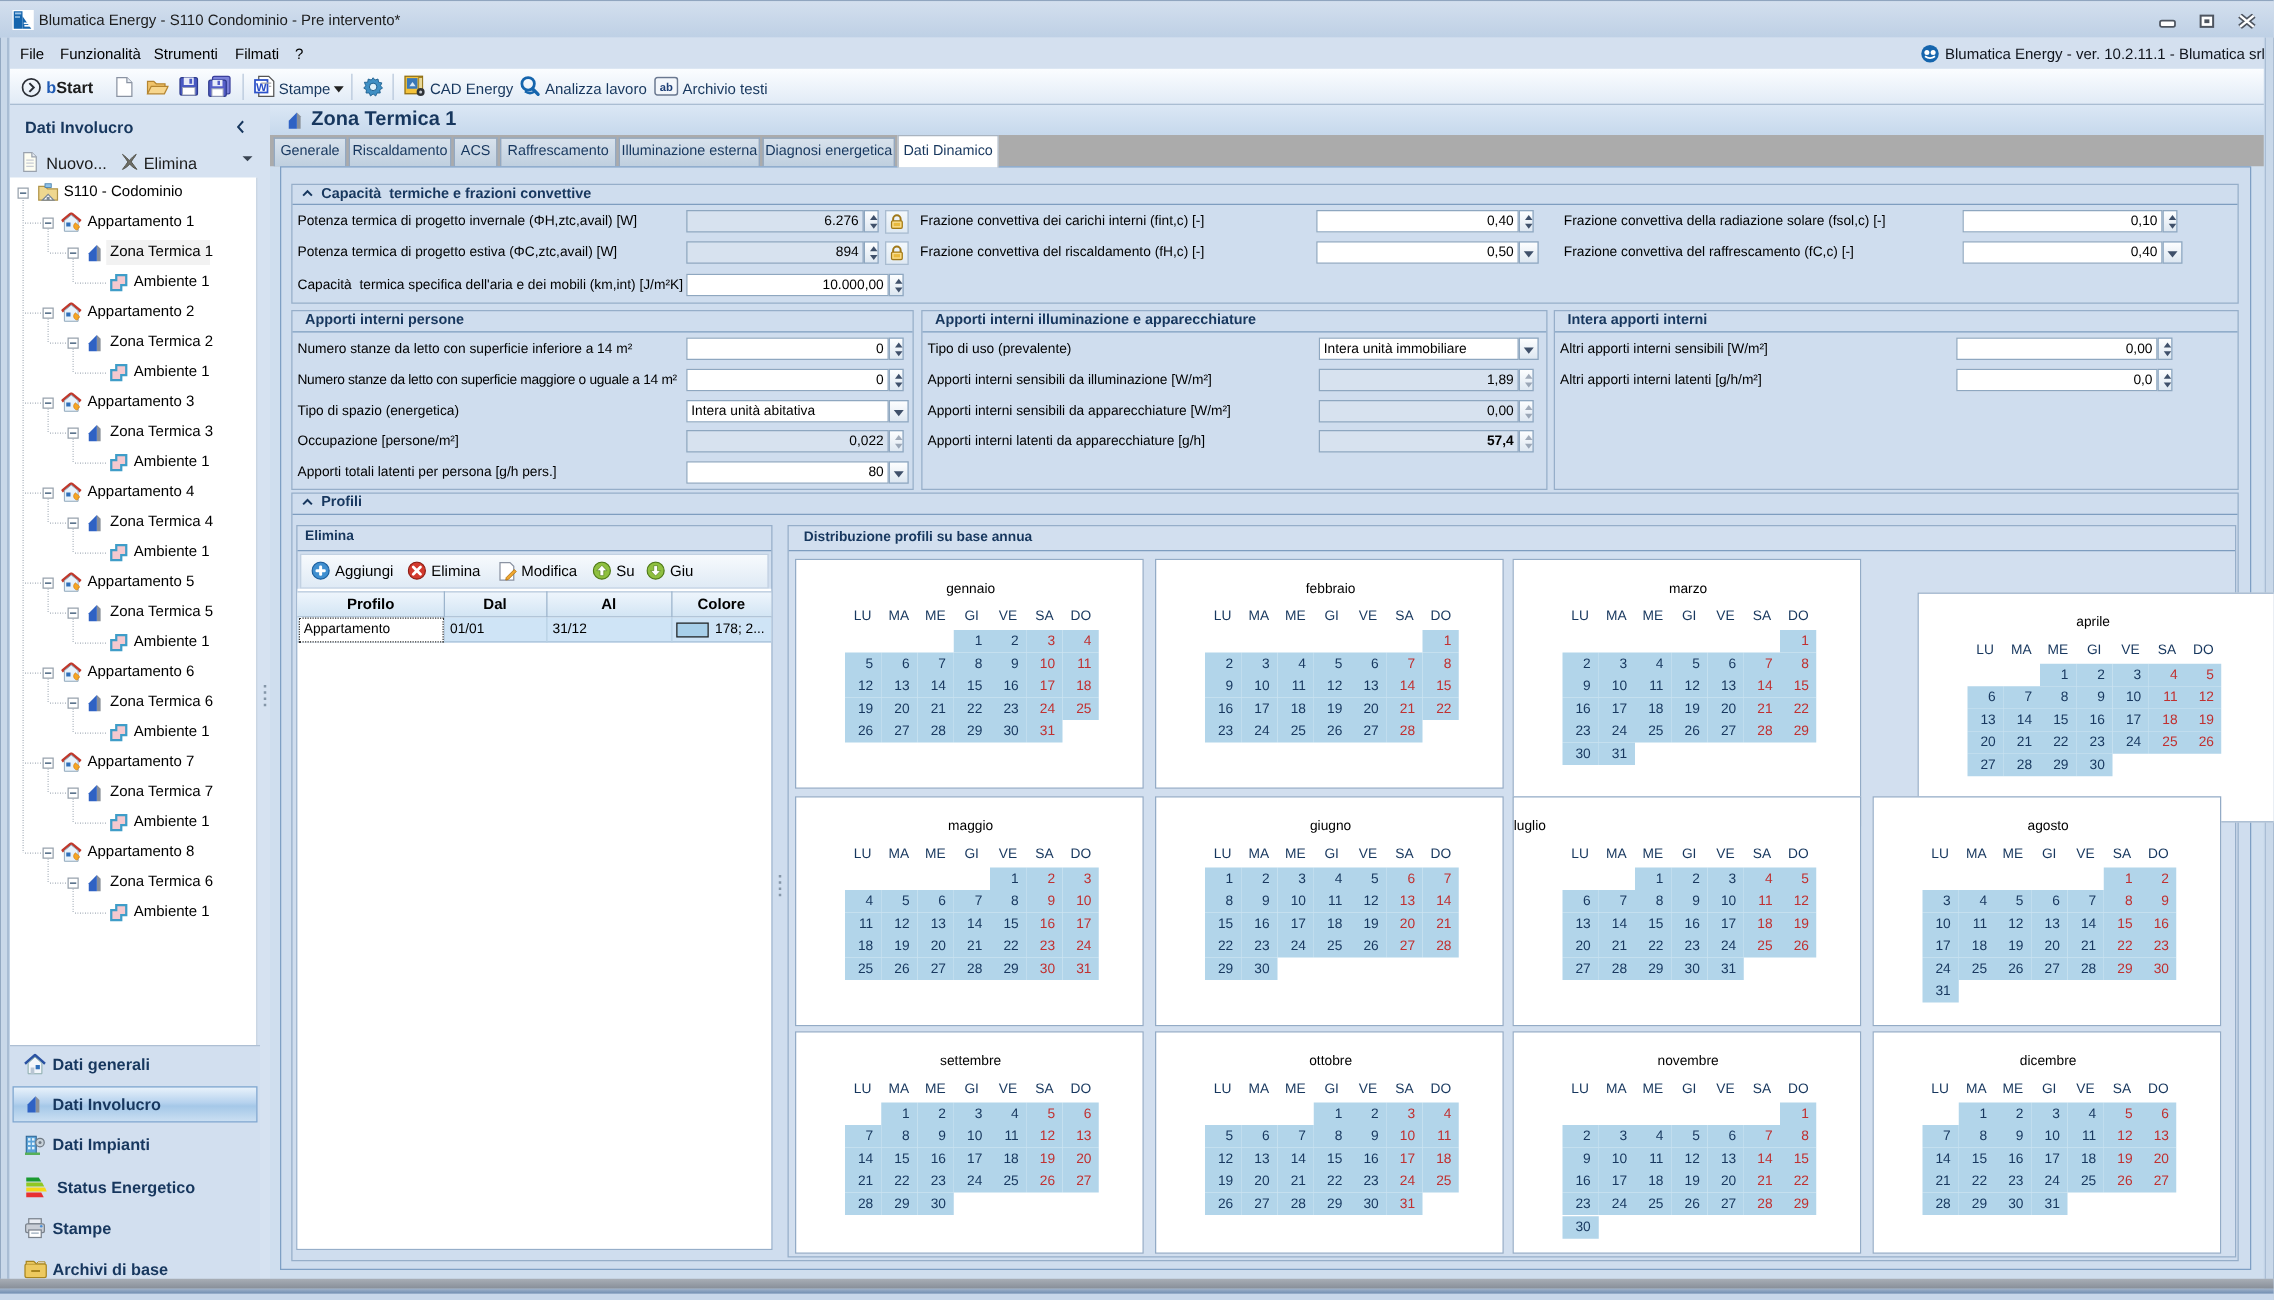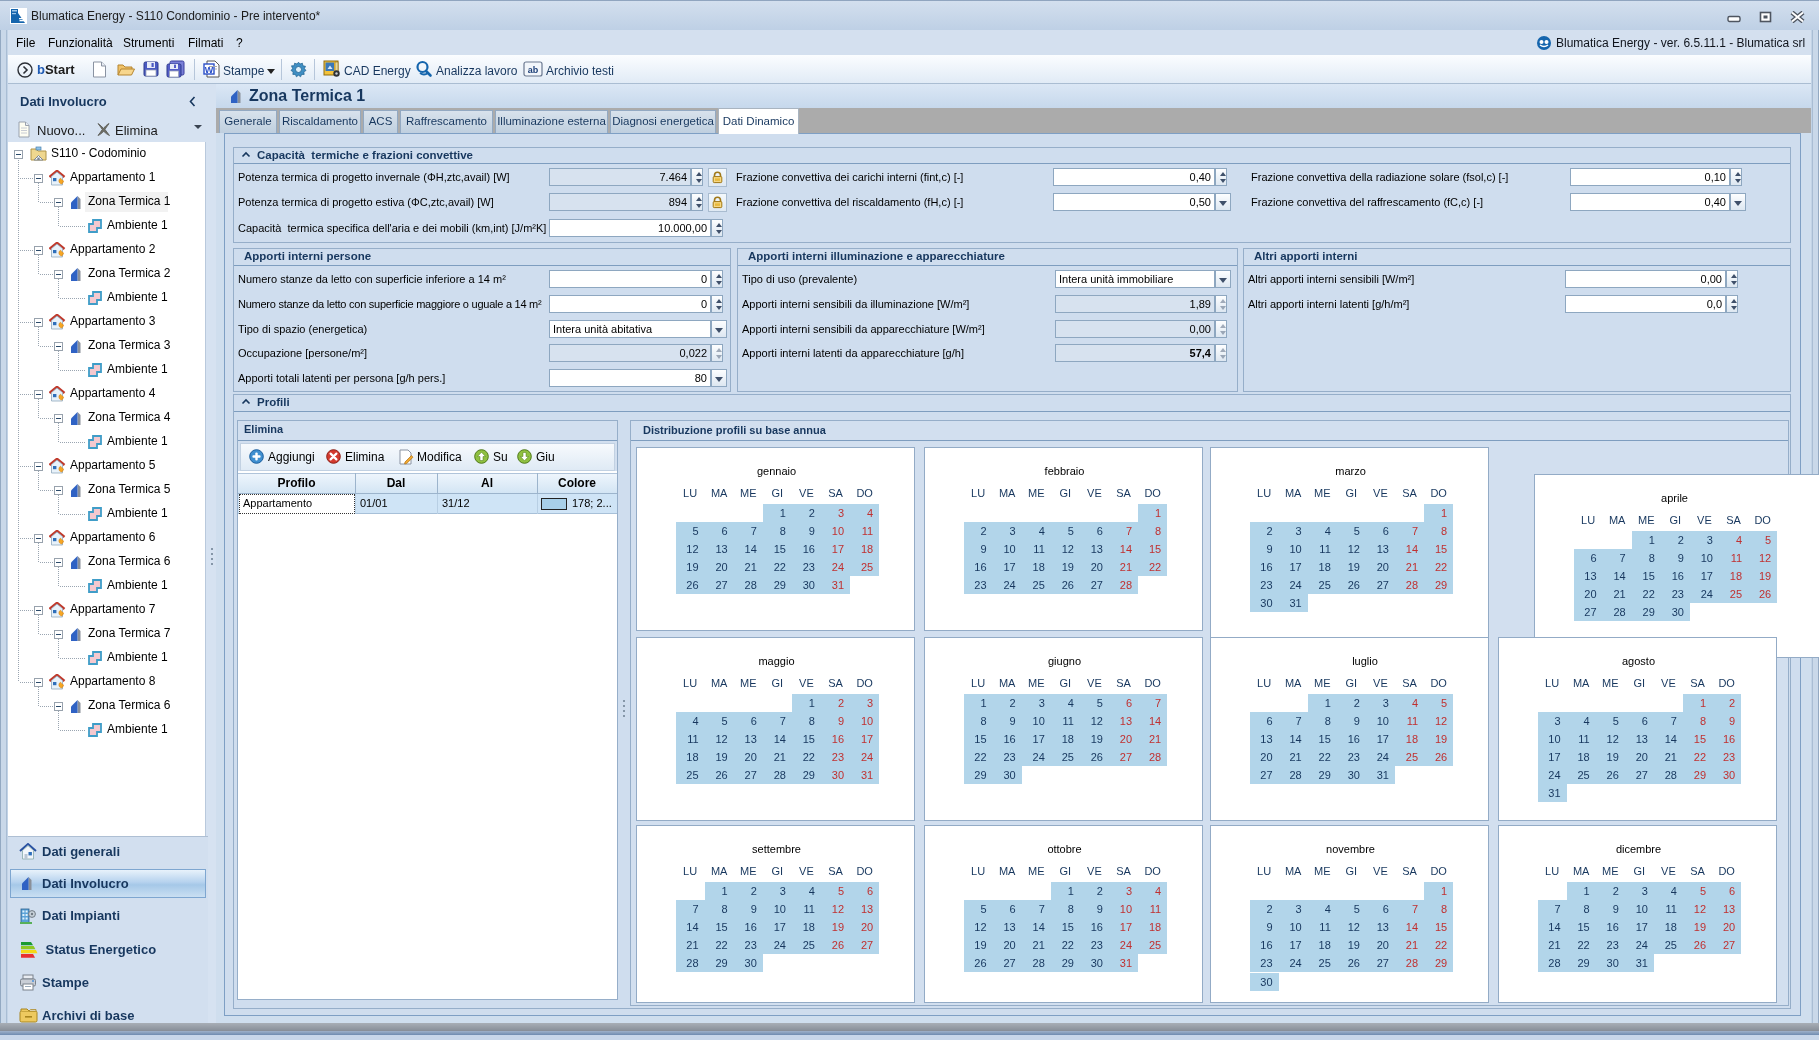--- a/index.html
+++ b/index.html
@@ -58,21 +58,21 @@
 <div style="left:188px;top:36px;font-size:12px;color:#000;">Filmati</div>
 <div style="left:236px;top:36px;font-size:12px;color:#000;">?</div>
 <div style="left:1536px;top:35px;width:16px;height:16px;">
     <svg width="16" height="16" viewBox="0 0 16 16">
       <circle cx="8" cy="8" r="7" fill="#1565ad"></circle>
       <circle cx="5.5" cy="7" r="2" fill="#fff"></circle>
       <circle cx="10.5" cy="7" r="2" fill="#fff"></circle>
       <path d="M4 10 Q8 13 12 10" stroke="#fff" stroke-width="1.5" fill="none"></path>
     </svg>
   </div>
-<div style="left:1556px;top:36px;width:249px;text-align:right;font-size:12px;color:#10141c;white-space:nowrap;">Blumatica Energy - ver. 6.5.11.1 - Blumatica srl</div>
+<div style="left:1556px;top:36px;width:249px;text-align:right;font-size:12px;color:#10141c;white-space:nowrap;">Blumatica Energy - ver. 10.2.11.1 - Blumatica srl</div>
 <div class="" style="left:8px;top:55px;width:1803px;height:29px;background:linear-gradient(#fbfdff,#e1ebf6);border-bottom:1px solid #aabdd2;"></div>
 <div style="left:17px;top:62px;width:16px;height:16px;">
     <svg width="16" height="16" viewBox="0 0 16 16">
       <circle cx="8" cy="8" r="7" fill="none" stroke="#2b2f36" stroke-width="1.4"></circle>
       <path d="M6.5 4.5 L10 8 L6.5 11.5" fill="none" stroke="#2b2f36" stroke-width="1.6"></path>
     </svg>
   </div>
 <div style="left:37px;top:62px;font-size:13px;font-weight:bold;white-space:nowrap;"><span style="color:#1f5bb5;">b</span><span style="color:#1c1c1c;">Start</span></div>
 <div style="left:92px;top:61px;width:15px;height:17px;">
     <svg width="15" height="17" viewBox="0 0 15 17">
@@ -527,21 +527,21 @@
 <div class="tabi" style="left:718px;top:108px;width:81px;background:#fff;border-color:#a9b4c0;height:26px;line-height:24px;">Dati Dinamico</div>
 <div class="" style="left:233px;top:147px;width:1558px;height:96px;border:1px solid #96aec9;"></div>
 <div style="left:241px;top:151px;width:10px;height:7px;">
     <svg width="10" height="7" viewBox="0 0 10 7">
       <path d="M1.5 5.5 L5 2 L8.5 5.5" fill="none" stroke="#17375e" stroke-width="1.6"></path>
     </svg>
   </div>
 <div class="ghead" style="left:257px;top:149px;">Capacità&nbsp; termiche e frazioni convettive</div>
 <div class="" style="left:234px;top:163px;width:1556px;height:1px;background:#7e9dbf;"></div>
 <div class="lbl" style="left:238px;top:168px;width:500px;">Potenza termica di progetto invernale (ΦH,ztc,avail) [W]</div>
-<div class="fld dis" style="left:549px;top:168px;width:142px;text-align:right;padding-right:3px;">7.464</div>
+<div class="fld dis" style="left:549px;top:168px;width:142px;text-align:right;padding-right:3px;">6.276</div>
 <div class="spin" style="left:691px;top:168px;">
     <div class="sup" style=""></div>
     <div class="sdn" style=""></div>
   </div>
 <div class="lockb" style="left:708px;top:168px;">
     <svg width="13" height="13" viewBox="0 0 13 13">
       <path d="M3.5 6V4.2a3 3 0 0 1 6 0V6" fill="none" stroke="#a07818" stroke-width="1.6"></path>
       <rect x="2.2" y="5.6" width="8.6" height="6" rx="1" fill="#e8b93c" stroke="#a07818" stroke-width="1"></rect>
       <rect x="3.4" y="6.8" width="6.2" height="3.6" fill="none" stroke="#f7dc90" stroke-width="1"></rect>
     </svg>
@@ -638,21 +638,21 @@
     <div class="sup" style="opacity:.45;"></div>
     <div class="sdn" style="opacity:.45;"></div>
   </div>
 <div class="lbl" style="left:742px;top:344px;width:500px;">Apporti interni latenti da apparecchiature [g/h]</div>
 <div class="fld dis" style="left:1055px;top:344px;width:160px;text-align:right;padding-right:3px;font-weight:bold;">57,4</div>
 <div class="spin" style="left:1215px;top:344px;">
     <div class="sup" style="opacity:.45;"></div>
     <div class="sdn" style="opacity:.45;"></div>
   </div>
 <div class="" style="left:1243px;top:248px;width:548px;height:144px;border:1px solid #96aec9;"></div>
-<div class="ghead" style="left:1254px;top:250px;">Altri apporti interni</div>
+<div class="ghead" style="left:1254px;top:250px;">Intera apporti interni</div>
 <div class="" style="left:1244px;top:265px;width:546px;height:1px;background:#7e9dbf;"></div>
 <div class="lbl" style="left:1248px;top:270px;width:500px;">Altri apporti interni sensibili [W/m²]</div>
 <div class="fld" style="left:1565px;top:270px;width:161px;text-align:right;padding-right:3px;">0,00</div>
 <div class="spin" style="left:1726px;top:270px;">
     <div class="sup" style=""></div>
     <div class="sdn" style=""></div>
   </div>
 <div class="lbl" style="left:1248px;top:295px;width:500px;">Altri apporti interni latenti [g/h/m²]</div>
 <div class="fld" style="left:1565px;top:295px;width:161px;text-align:right;padding-right:3px;">0,0</div>
 <div class="spin" style="left:1726px;top:295px;">
@@ -968,21 +968,21 @@
     <div class="cd" style="left:67.6px;top:109.9px;width:29.1px;height:18.1px;background:#b2d5ea;color:#17375e;padding-right:6px;line-height:18px;">23</div>
     <div class="cd" style="left:96.7px;top:109.9px;width:29.1px;height:18.1px;background:#b2d5ea;color:#17375e;padding-right:6px;line-height:18px;">24</div>
     <div class="cd" style="left:125.8px;top:109.9px;width:29.1px;height:18.1px;background:#b2d5ea;color:#17375e;padding-right:6px;line-height:18px;">25</div>
     <div class="cd" style="left:154.9px;top:109.9px;width:29.1px;height:18.1px;background:#b2d5ea;color:#17375e;padding-right:6px;line-height:18px;">26</div>
     <div class="cd" style="left:184.0px;top:109.9px;width:29.1px;height:18.1px;background:#b2d5ea;color:#c03030;padding-right:6px;line-height:18px;">27</div>
     <div class="cd" style="left:213.1px;top:109.9px;width:29.1px;height:18.1px;background:#b2d5ea;color:#c03030;padding-right:6px;line-height:18px;">28</div>
     <div class="cd" style="left:38.5px;top:128.0px;width:29.1px;height:18.1px;background:#b2d5ea;color:#17375e;padding-right:6px;line-height:18px;">29</div>
     <div class="cd" style="left:67.6px;top:128.0px;width:29.1px;height:18.1px;background:#b2d5ea;color:#17375e;padding-right:6px;line-height:18px;">30</div>
   </div>
 <div class="calbox" style="left:1210px;top:637px;width:279px;height:184px;">
-    <div style="left:0;top:17px;width:279px;text-align:center;font-size:11px;color:#000;padding-left:29px;">luglio</div>
+    <div style="left:0;top:17px;width:279px;text-align:left;font-size:11px;color:#000;">luglio</div>
     <div class="cw" style="left:38.5px;top:38px;width:29.1px;">LU</div>
     <div class="cw" style="left:67.6px;top:38px;width:29.1px;">MA</div>
     <div class="cw" style="left:96.7px;top:38px;width:29.1px;">ME</div>
     <div class="cw" style="left:125.8px;top:38px;width:29.1px;">GI</div>
     <div class="cw" style="left:154.9px;top:38px;width:29.1px;">VE</div>
     <div class="cw" style="left:184.0px;top:38px;width:29.1px;">SA</div>
     <div class="cw" style="left:213.1px;top:38px;width:29.1px;">DO</div>
     <div class="cd" style="left:96.7px;top:55.6px;width:29.1px;height:18.1px;background:#b2d5ea;color:#17375e;padding-right:6px;line-height:18px;">1</div>
     <div class="cd" style="left:125.8px;top:55.6px;width:29.1px;height:18.1px;background:#b2d5ea;color:#17375e;padding-right:6px;line-height:18px;">2</div>
     <div class="cd" style="left:154.9px;top:55.6px;width:29.1px;height:18.1px;background:#b2d5ea;color:#17375e;padding-right:6px;line-height:18px;">3</div>

